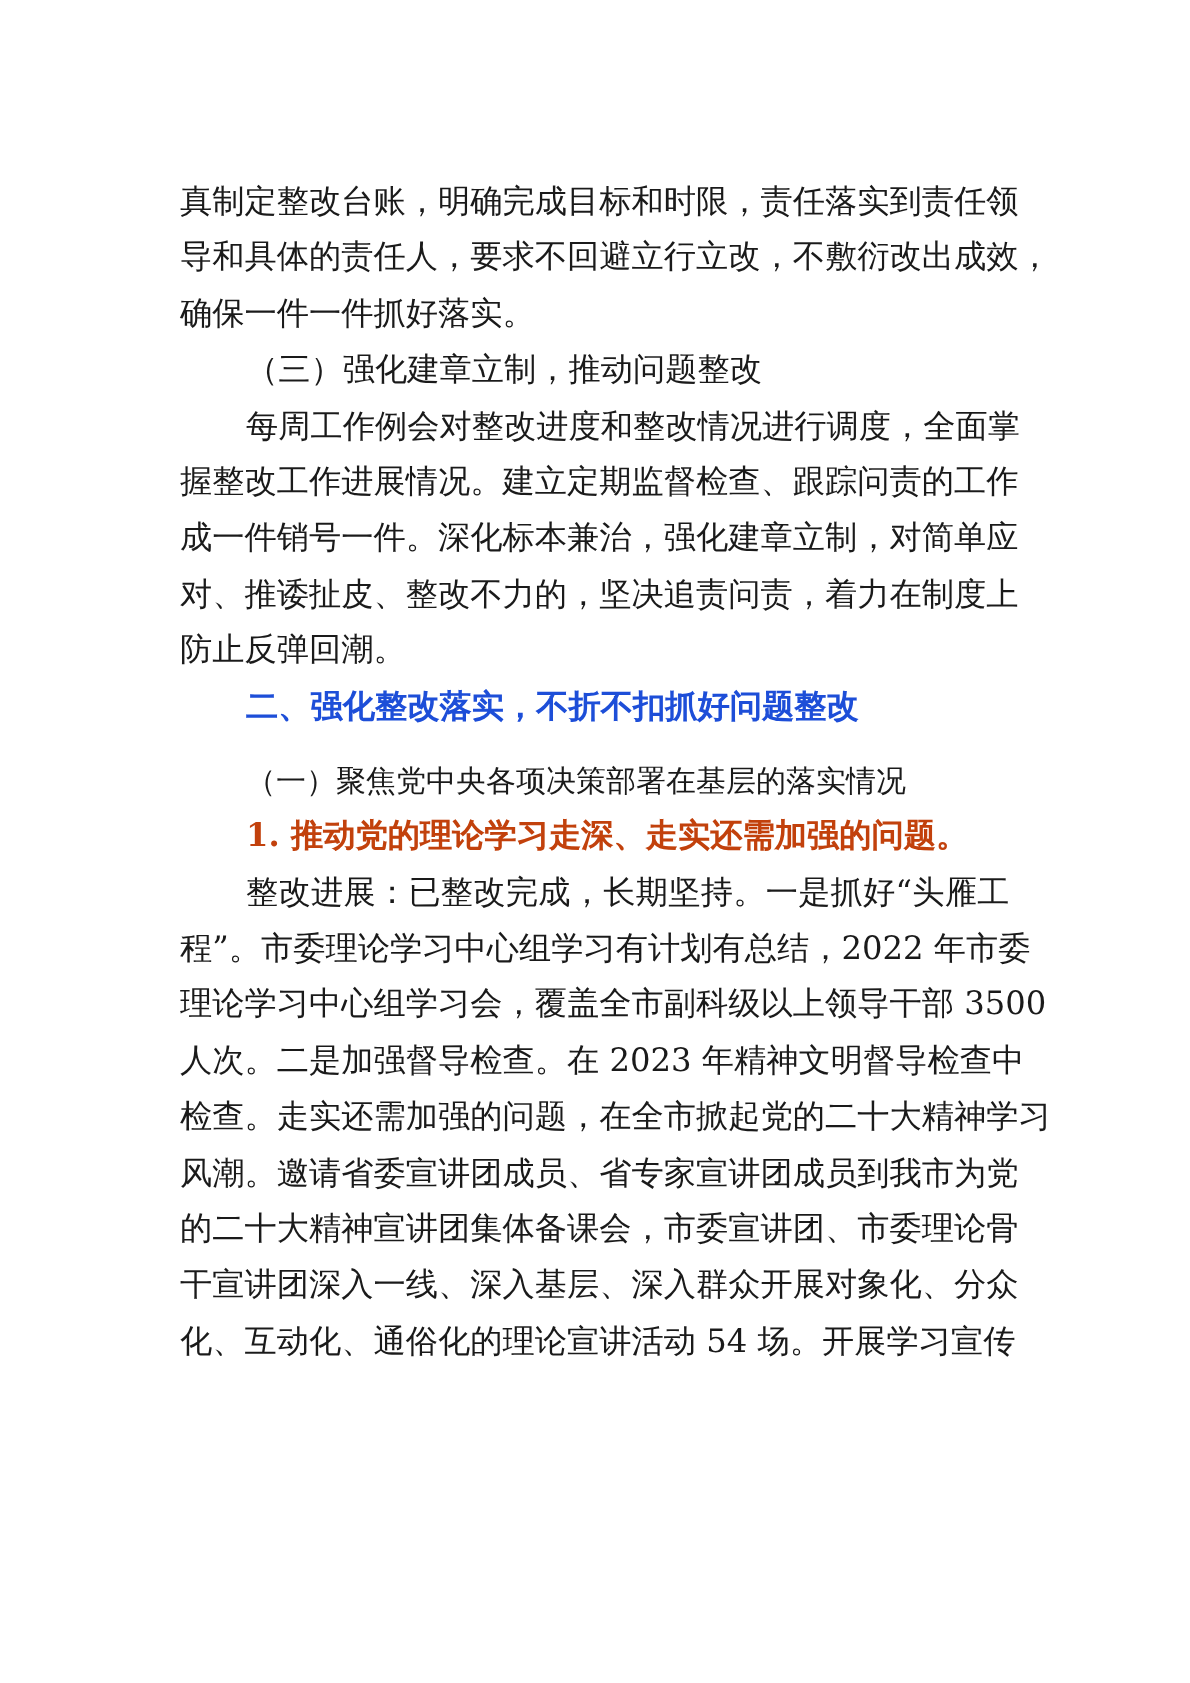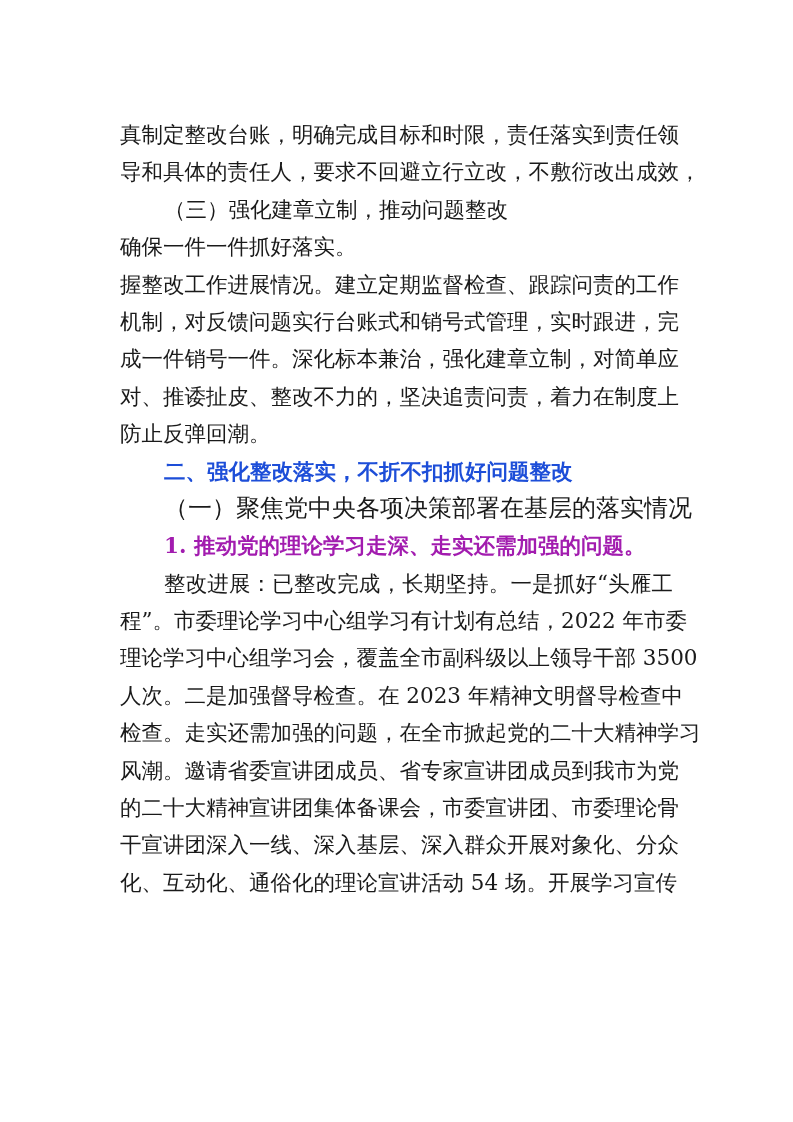--- a/index.html
+++ b/index.html
@@ -16,38 +16,38 @@
   }
   .line {
     display: block; height: 37.4px; white-space: nowrap;
     text-align: justify; text-align-last: justify;
     letter-spacing: 0;
   }
   .line.last { text-align-last: left; }
   .indent { padding-left: 44px; }
   .h-kai { font-family: "DejaVu Serif", "Liberation Serif", serif; }
   .h-bold { font-family: "DejaVu Sans", "Liberation Sans", sans-serif; font-weight: bold; color: #1d4ed8; }
-  .h-serif-bold { font-family: "DejaVu Serif", "Liberation Serif", serif; font-weight: bold; color: #a21caf; }
+  .h-serif-bold { font-family: "DejaVu Serif", "Liberation Serif", serif; font-weight: bold; color: #c2410c; }
 </style>
 </head>
 <body>
 
 <div class="page">
   <div class="content">
     <span class="line">真制定整改台账，明确完成目标和时限，责任落实到责任领</span>
     <span class="line">导和具体的责任人，要求不回避立行立改，不敷衍改出成效，</span>
+    <span class="line last">确保一件一件抓好落实。</span>
     <span class="line last indent h-kai">（三）强化建章立制，推动问题整改</span>
-    <span class="line last">确保一件一件抓好落实。</span>
+    <span class="line indent">每周工作例会对整改进度和整改情况进行调度，全面掌</span>
     <span class="line">握整改工作进展情况。建立定期监督检查、跟踪问责的工作</span>
-    <span class="line">机制，对反馈问题实行台账式和销号式管理，实时跟进，完</span>
     <span class="line">成一件销号一件。深化标本兼治，强化建章立制，对简单应</span>
     <span class="line">对、推诿扯皮、整改不力的，坚决追责问责，着力在制度上</span>
     <span class="line last">防止反弹回潮。</span>
     <span class="line last indent h-bold">二、强化整改落实，不折不扣抓好问题整改</span>
-    <span class="line last indent h-kai" style="font-size:24px;">（一）聚焦党中央各项决策部署在基层的落实情况</span>
+    <span class="line last indent h-kai" style="font-size:20px;margin-top:12px;">（一）聚焦党中央各项决策部署在基层的落实情况</span>
     <span class="line last indent h-serif-bold">1. 推动党的理论学习走深、走实还需加强的问题。</span>
     <span class="line indent">整改进展：已整改完成，长期坚持。一是抓好“头雁工</span>
     <span class="line">程”。市委理论学习中心组学习有计划有总结，2022 年市委</span>
     <span class="line">理论学习中心组学习会，覆盖全市副科级以上领导干部 3500</span>
     <span class="line">人次。二是加强督导检查。在 2023 年精神文明督导检查中</span>
     <span class="line">检查。走实还需加强的问题，在全市掀起党的二十大精神学习</span>
     <span class="line">风潮。邀请省委宣讲团成员、省专家宣讲团成员到我市为党</span>
     <span class="line">的二十大精神宣讲团集体备课会，市委宣讲团、市委理论骨</span>
     <span class="line">干宣讲团深入一线、深入基层、深入群众开展对象化、分众</span>
     <span class="line">化、互动化、通俗化的理论宣讲活动 54 场。开展学习宣传</span>

